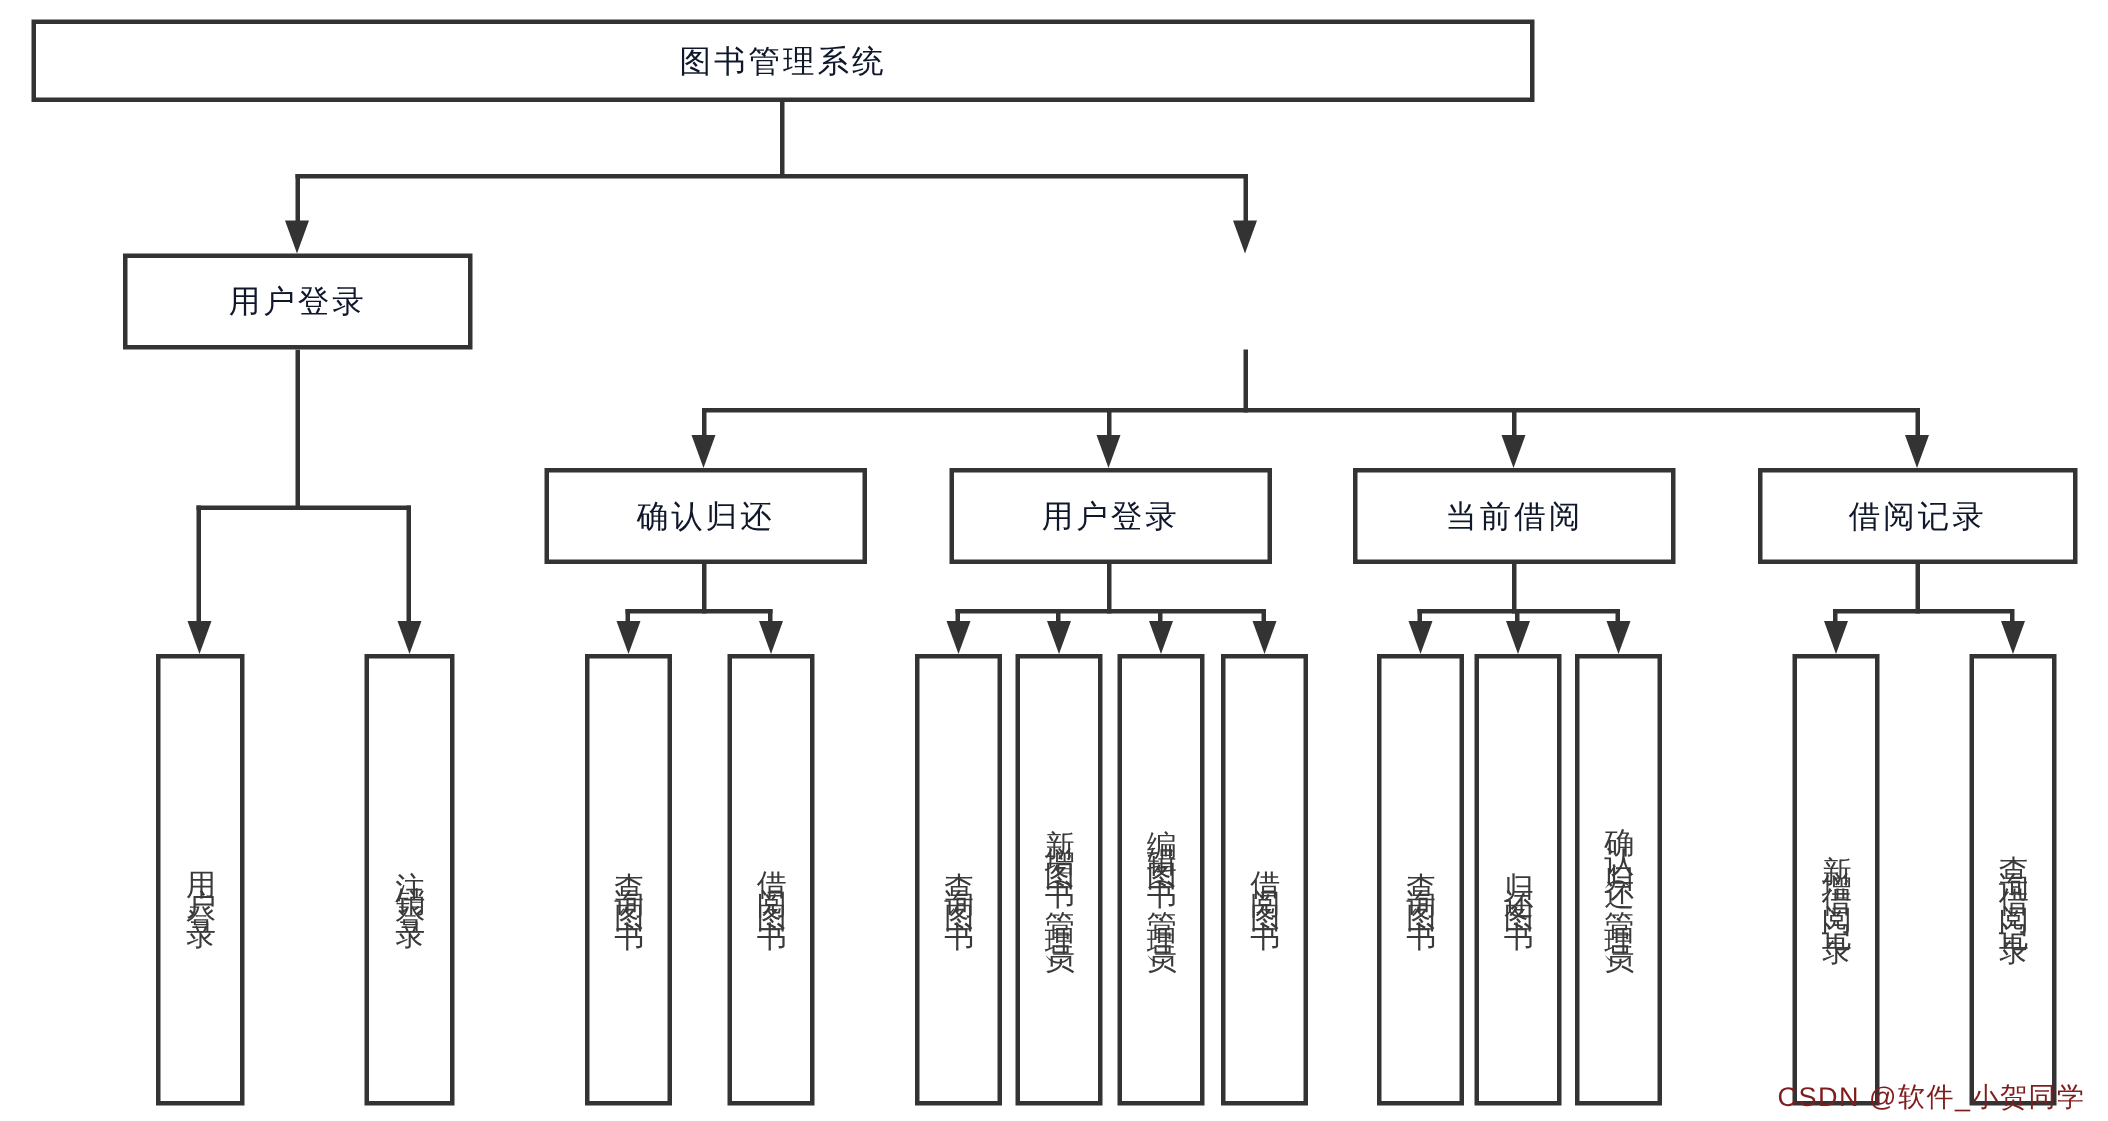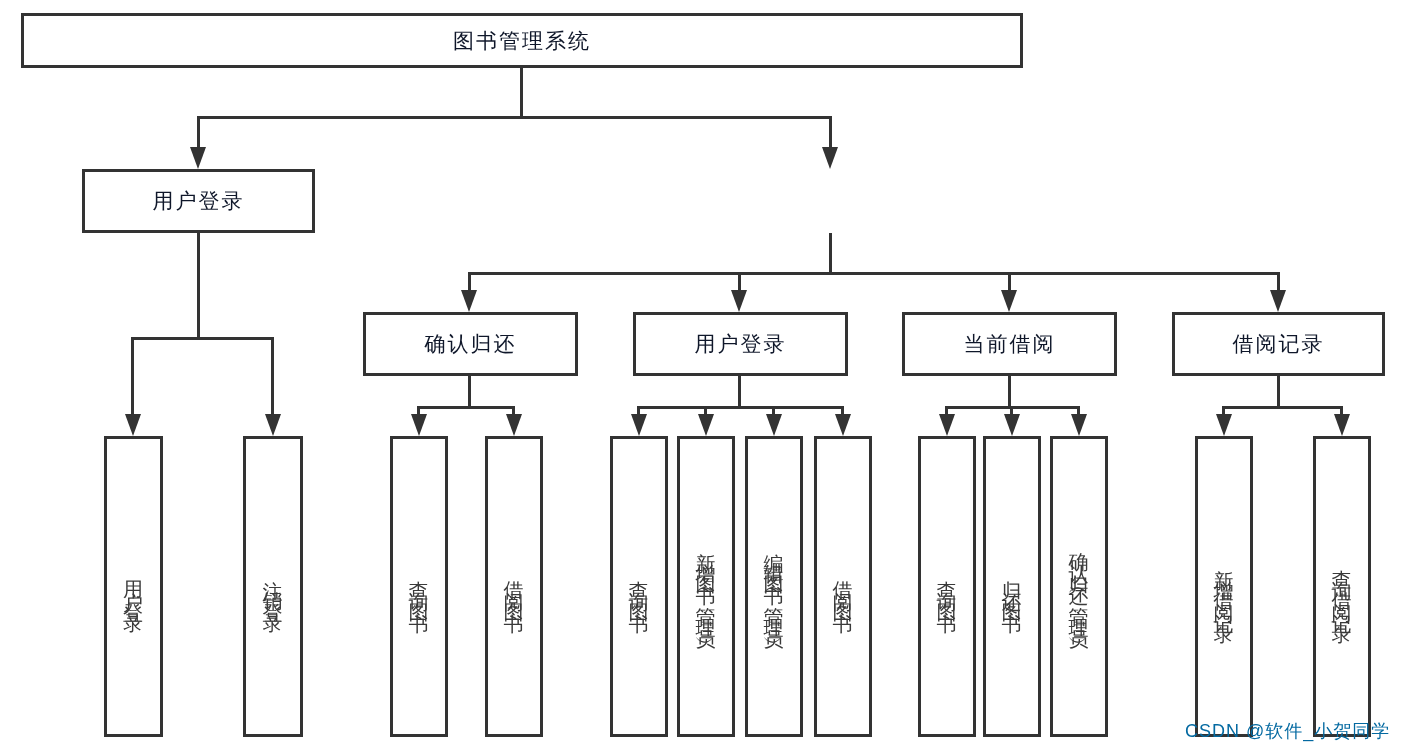--- a/index.html
+++ b/index.html
@@ -50,21 +50,21 @@
     border-left:8px solid transparent;
     border-right:8px solid transparent;
     border-top:22px solid #333333;
     z-index:1;
   }
   .watermark{
     position:absolute;
     left:1185px;top:719px;
     font-size:18px;
     letter-spacing:1px;
-    color:#0369a1;
+    color:#7f1d1d;
     z-index:3;
     white-space:nowrap;
   }
 </style>
 </head>
 <body>
 
 <div class="stage">
 
   <div class="hbox" style="left:21px;top:13px;width:1002px;height:55px">

